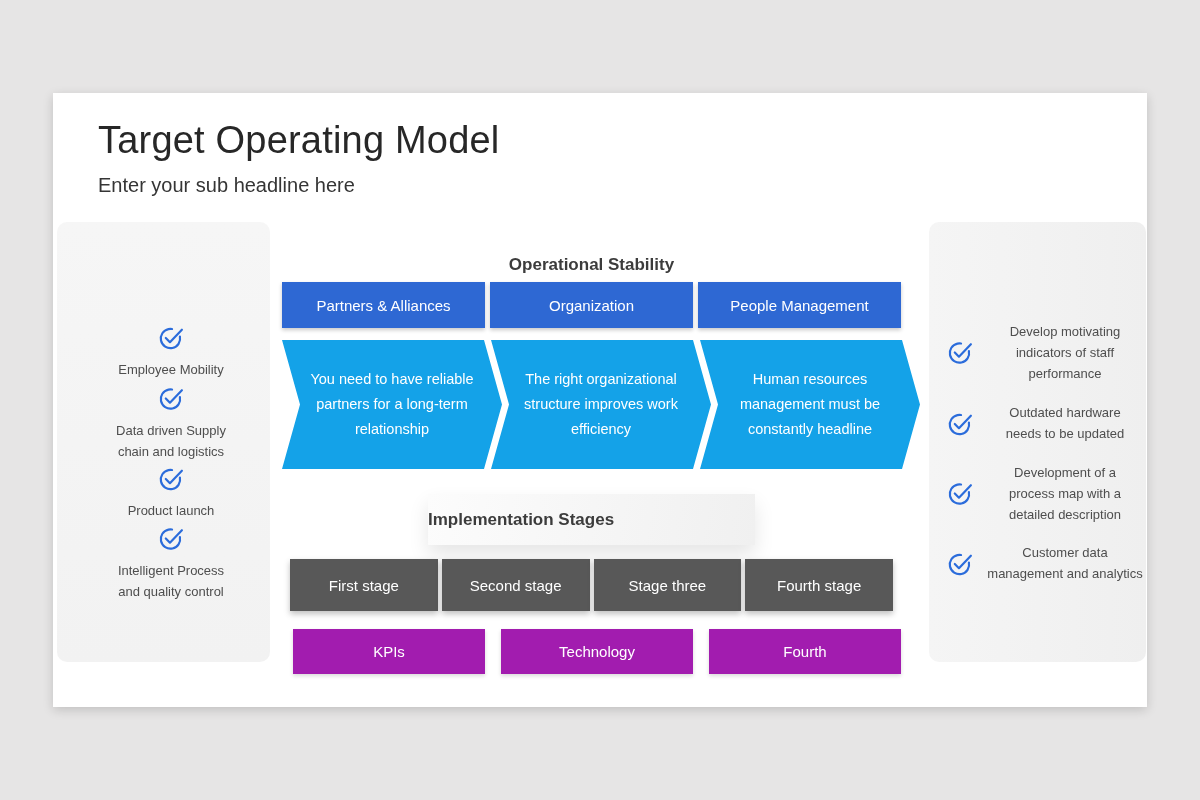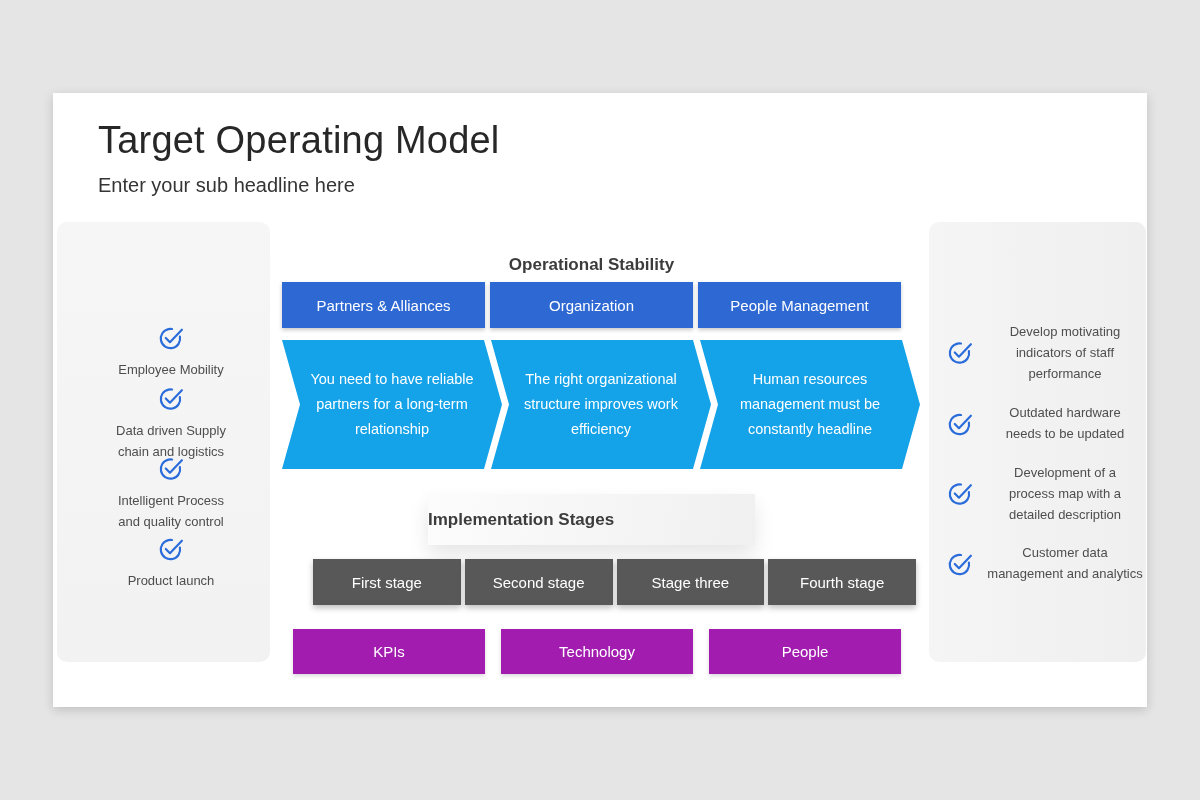--- a/index.html
+++ b/index.html
@@ -51,21 +51,21 @@
   .panel.left  .pi-label { width:120px; }
   .panel.right .pi-label { width:166px; }
 
   .center { position:absolute; left:229px; top:12px; width:619px; height:614px; }
   .op-heading {
     position:absolute; top:150px; left:0; width:100%;
     text-align:center; font-size:17px; font-weight:700; color:#3c3c3c;
   }
   .btn-row { position:absolute; display:flex; gap:5px; width:100%; left:0; }
   .row-blue   { top:177px; height:46px; }
-  .row-stage  { top:454px; height:46px; left:8px; width:603px; gap:4px;margin-left:23px; }
+  .row-stage  { top:454px; height:52px; left:8px; width:603px; gap:4px; }
   .row-orange { top:524px; height:45px; }
   .btn {
     flex:1; display:flex; align-items:center; justify-content:center;
     color:#ffffff; font-size:15px;
   }
   .btn.blue   { background:#2e68d3; box-shadow:0 2px 4px rgba(0,0,0,0.22); }
   .btn.dark   { background:#585858; box-shadow:0 3px 6px rgba(0,0,0,0.25); }
   .btn.orange { background:#a21caf; box-shadow:0 2px 4px rgba(0,0,0,0.15);margin-left:11px; }
 
   .arrow-row { position:absolute; top:235px; left:0; height:129px; display:flex; }
@@ -110,29 +110,29 @@
         <path d="M7.5 13.5 L11.5 17.5 L23 5.5" fill="none" stroke="#2b6cdb" stroke-width="2.1" stroke-linecap="round" stroke-linejoin="round"></path>
       </svg>
       <span class="pi-label">Data driven Supply
 chain and logistics</span>
     </div>
     <div class="panel-item">
       <svg class="pi-icon" viewBox="0 0 26 26">
         <circle cx="12" cy="14" r="9.3" fill="none" stroke="#2b6cdb" stroke-width="2.1" stroke-linecap="round" stroke-dasharray="47 11.4" transform="rotate(-12 12 14)"></circle>
         <path d="M7.5 13.5 L11.5 17.5 L23 5.5" fill="none" stroke="#2b6cdb" stroke-width="2.1" stroke-linecap="round" stroke-linejoin="round"></path>
       </svg>
+      <span class="pi-label">Product launch</span>
+    </div>
+    <div class="panel-item">
+      <svg class="pi-icon" viewBox="0 0 26 26">
+        <circle cx="12" cy="14" r="9.3" fill="none" stroke="#2b6cdb" stroke-width="2.1" stroke-linecap="round" stroke-dasharray="47 11.4" transform="rotate(-12 12 14)"></circle>
+        <path d="M7.5 13.5 L11.5 17.5 L23 5.5" fill="none" stroke="#2b6cdb" stroke-width="2.1" stroke-linecap="round" stroke-linejoin="round"></path>
+      </svg>
       <span class="pi-label">Intelligent Process
 and quality control</span>
-    </div>
-    <div class="panel-item">
-      <svg class="pi-icon" viewBox="0 0 26 26">
-        <circle cx="12" cy="14" r="9.3" fill="none" stroke="#2b6cdb" stroke-width="2.1" stroke-linecap="round" stroke-dasharray="47 11.4" transform="rotate(-12 12 14)"></circle>
-        <path d="M7.5 13.5 L11.5 17.5 L23 5.5" fill="none" stroke="#2b6cdb" stroke-width="2.1" stroke-linecap="round" stroke-linejoin="round"></path>
-      </svg>
-      <span class="pi-label">Product launch</span>
     </div>
   </aside>
 
   <aside class="panel right">
     <div class="panel-item">
       <svg class="pi-icon" viewBox="0 0 26 26">
         <circle cx="12" cy="14" r="9.3" fill="none" stroke="#2b6cdb" stroke-width="2.1" stroke-linecap="round" stroke-dasharray="47 11.4" transform="rotate(-12 12 14)"></circle>
         <path d="M7.5 13.5 L11.5 17.5 L23 5.5" fill="none" stroke="#2b6cdb" stroke-width="2.1" stroke-linecap="round" stroke-linejoin="round"></path>
       </svg>
       <span class="pi-label">Develop motivating
@@ -200,17 +200,17 @@
     <div class="btn-row row-stage">
       <div class="btn dark">First stage</div>
       <div class="btn dark">Second stage</div>
       <div class="btn dark">Stage three</div>
       <div class="btn dark">Fourth stage</div>
     </div>
 
     <div class="btn-row row-orange">
       <div class="btn orange">KPIs</div>
       <div class="btn orange">Technology</div>
-      <div class="btn orange">People</div>
+      <div class="btn orange">Fourth</div>
     </div>
   </main>
 
 </div>
 
 </body></html>

